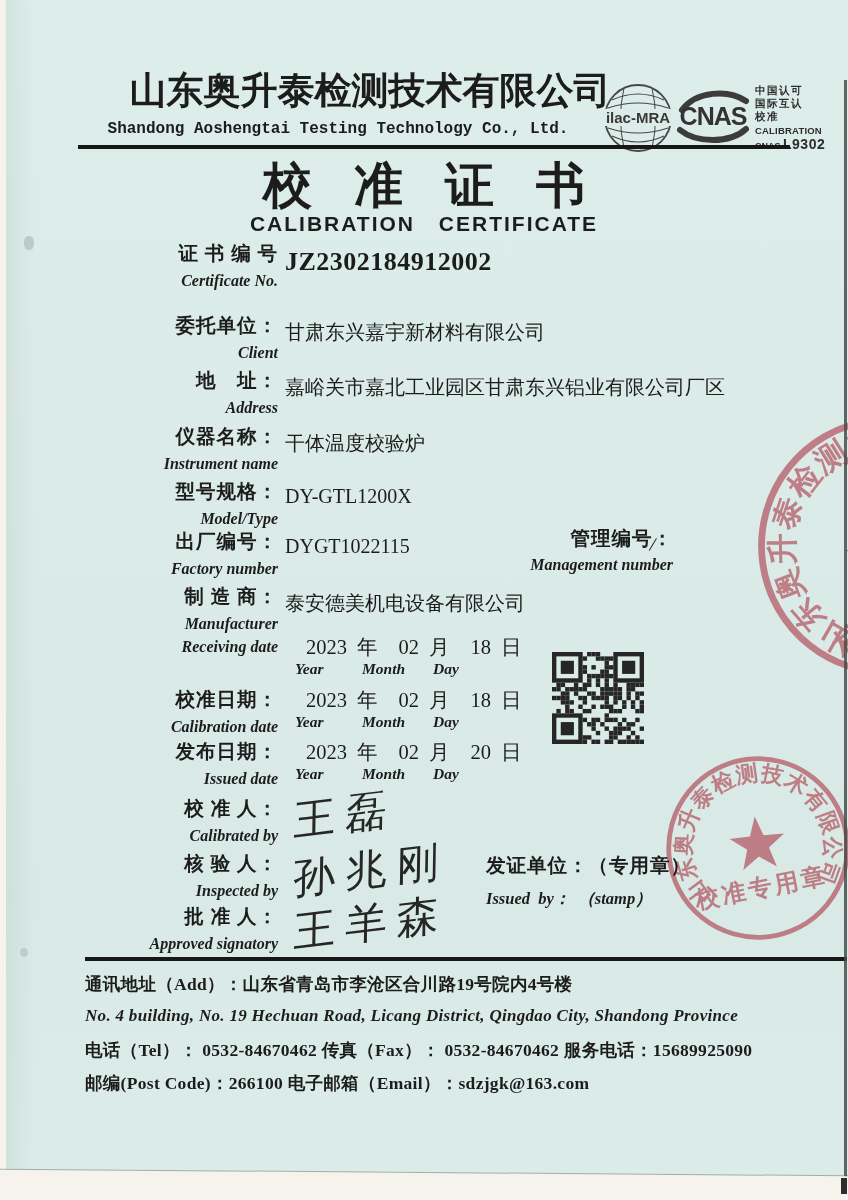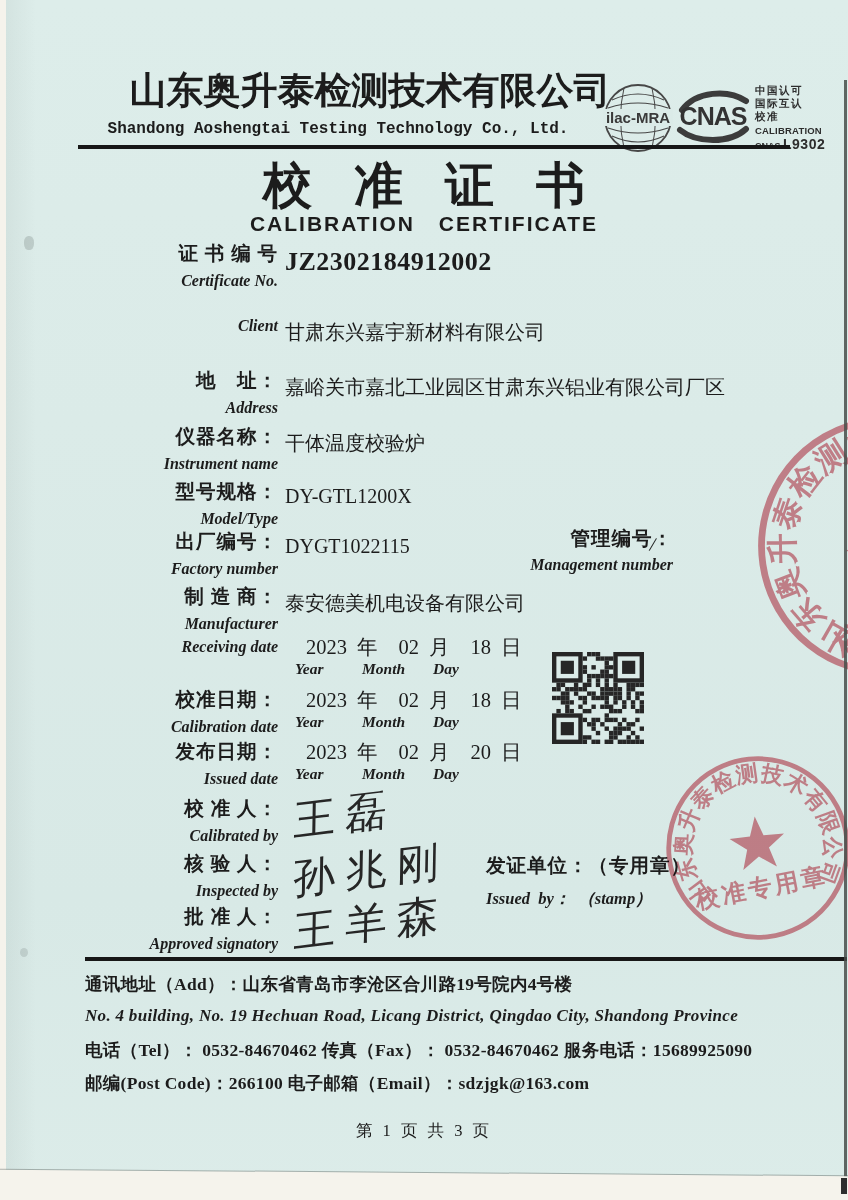--- a/index.html
+++ b/index.html
@@ -131,20 +131,21 @@
   <div class="row" style="top:240px">
     <div class="lab">
       <div class="cn">证 书 编 号</div>
       <div class="en">Certificate No.</div>
     </div>
     <div class="val strong">JZ2302184912002</div>
   </div>
 
   <div class="row" style="top:312px">
     <div class="lab">
+      <div class="cn">委托单位：</div>
       <div class="en">Client</div>
     </div>
     <div class="val">甘肃东兴嘉宇新材料有限公司</div>
   </div>
 
   <div class="row" style="top:367px">
     <div class="lab">
       <div class="cn">地　址：</div>
       <div class="en">Address</div>
     </div>
@@ -449,21 +450,20 @@
       <polygon fill="var(--stamp)" points="100,67 107.1,87.3 128.5,87.7 111.4,100.7 117.6,121.3 100,109 82.4,121.3 88.6,100.7 71.5,87.7 92.9,87.3"></polygon>
       <text x="100" y="150" text-anchor="middle" font-size="25" font-weight="700" letter-spacing="3" fill="var(--stamp)" transform="rotate(-5 100 150)">校准专用章</text>
     </svg>
   </div>
 
   <div class="rule2"></div>
   <div class="foot" style="top:972px">通讯地址（Add）：山东省青岛市李沧区合川路19号院内4号楼</div>
   <div class="foot en" style="top:1006px">No. 4 building, No. 19 Hechuan Road, Licang District, Qingdao City, Shandong Province</div>
   <div class="foot" style="top:1038px">电话（Tel）： 0532-84670462   传真（Fax）： 0532-84670462   服务电话：15689925090</div>
   <div class="foot" style="top:1071px">邮编(Post Code)：266100    电子邮箱（Email）：sdzjgk@163.com</div>
-  <div class="pagefoot">第 1 页  共 3 页</div>
 
   <div class="edge-left"></div>
   <div class="crease"></div>
   <div class="edge-right"></div>
   <div class="edge-bottom"></div>
   <div class="corner-mark"></div>
   <div class="smudge-a"></div>
   <div class="smudge-b"></div>
 
 </div>

